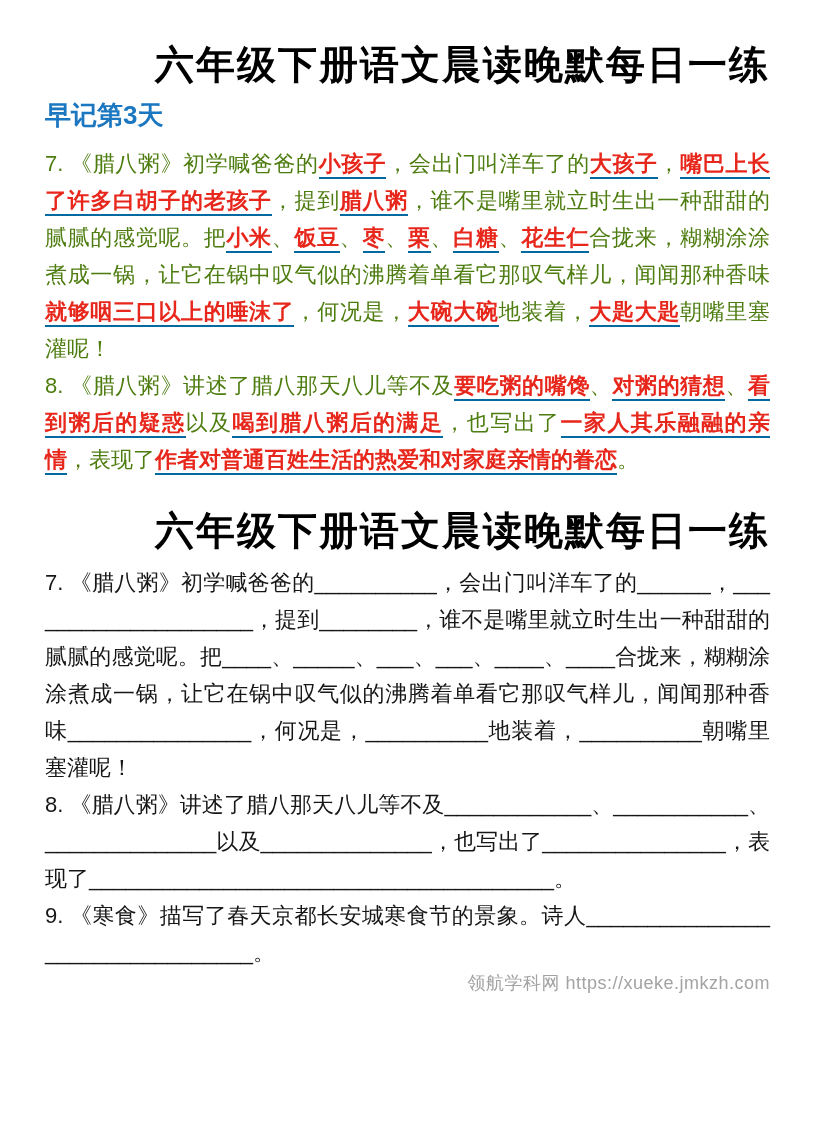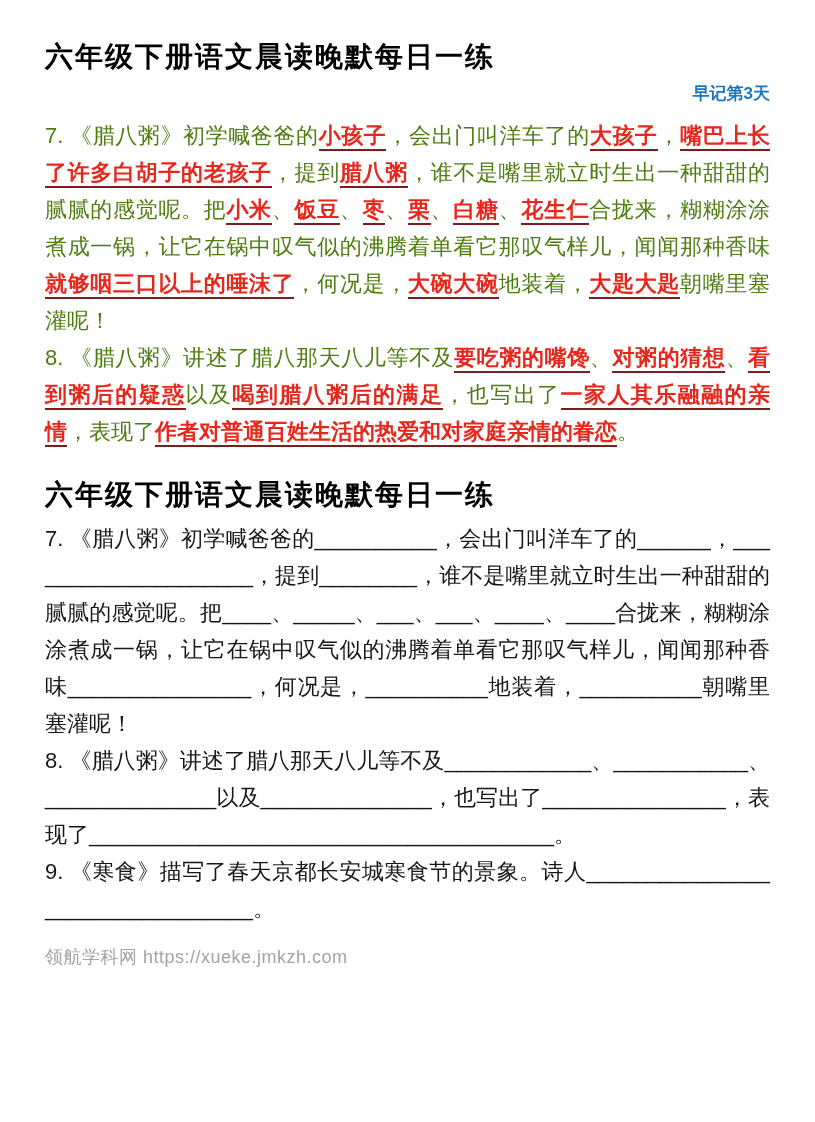--- a/index.html
+++ b/index.html
@@ -15,53 +15,52 @@
   }
   .page {
     box-sizing: border-box;
     width: 815px;
     min-height: 1122px;
     padding: 38px 45px 10px 45px;
     background: #ffffff;
   }
   .doc-title {
     margin: 0 0 6px 0;
-    text-align: left;
+    text-align: right;
     font-family: "Liberation Serif", serif;
-    font-size: 28px;
+    font-size: 39px;
     font-weight: 900;
     letter-spacing: 2px;
     color: #000000;
   }
   .doc-subtitle {
     margin: 4px 0 12px 0;
-    text-align: right;
-    font-size: 17px;
+    text-align: left;
+    font-size: 26px;
     font-weight: bold;
     color: #1b77c0;
   }
   .para {
     margin: 0;
     font-size: 22px;
     line-height: 37px;
     text-align: justify;
     color: #161616;
     word-break: break-all;
   }
   .para .plain { color: #4d7c0f; }
   .para .ans {
     color: #e8271c;
     font-weight: bold;
-    border-bottom: 2px solid #7f1d1d;
+    border-bottom: 2px solid #0369a1;
     padding-bottom: 1px;
   }
   .section-evening { margin-top: 26px; }
   .footer {
-    margin-top: 18px;
-    text-align: left;
+    text-align: right;
     font-size: 18px;
     color: #a3a3a3;
     letter-spacing: 0.5px;
   }
 </style>
 </head>
 <body>
 
 <div class="page">
 

